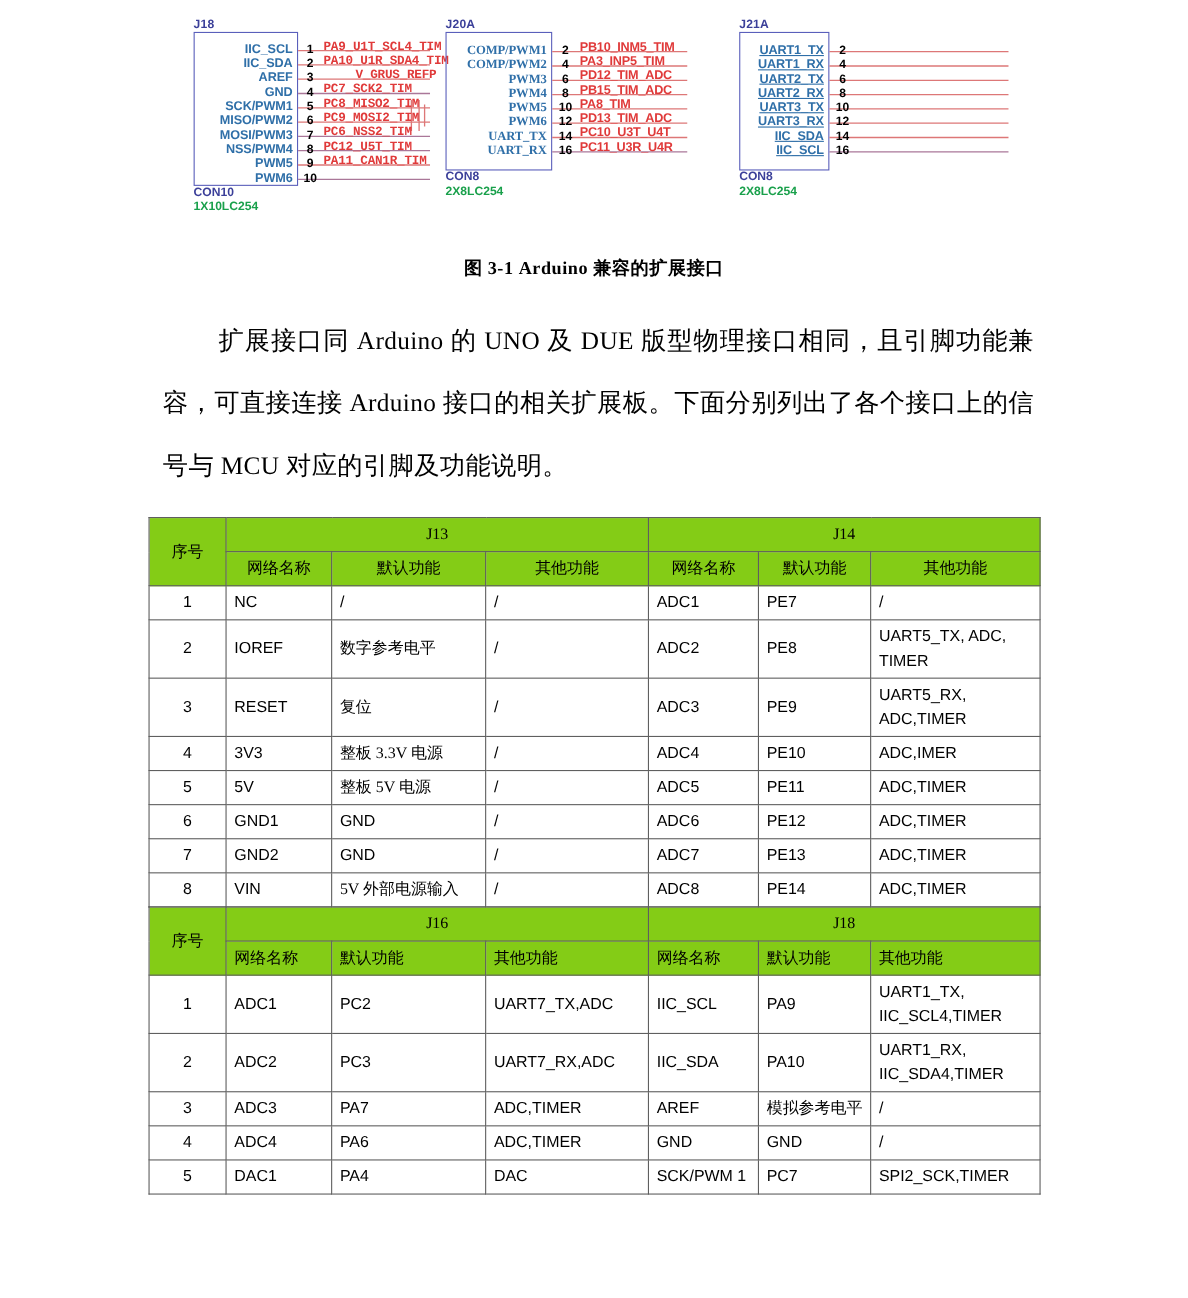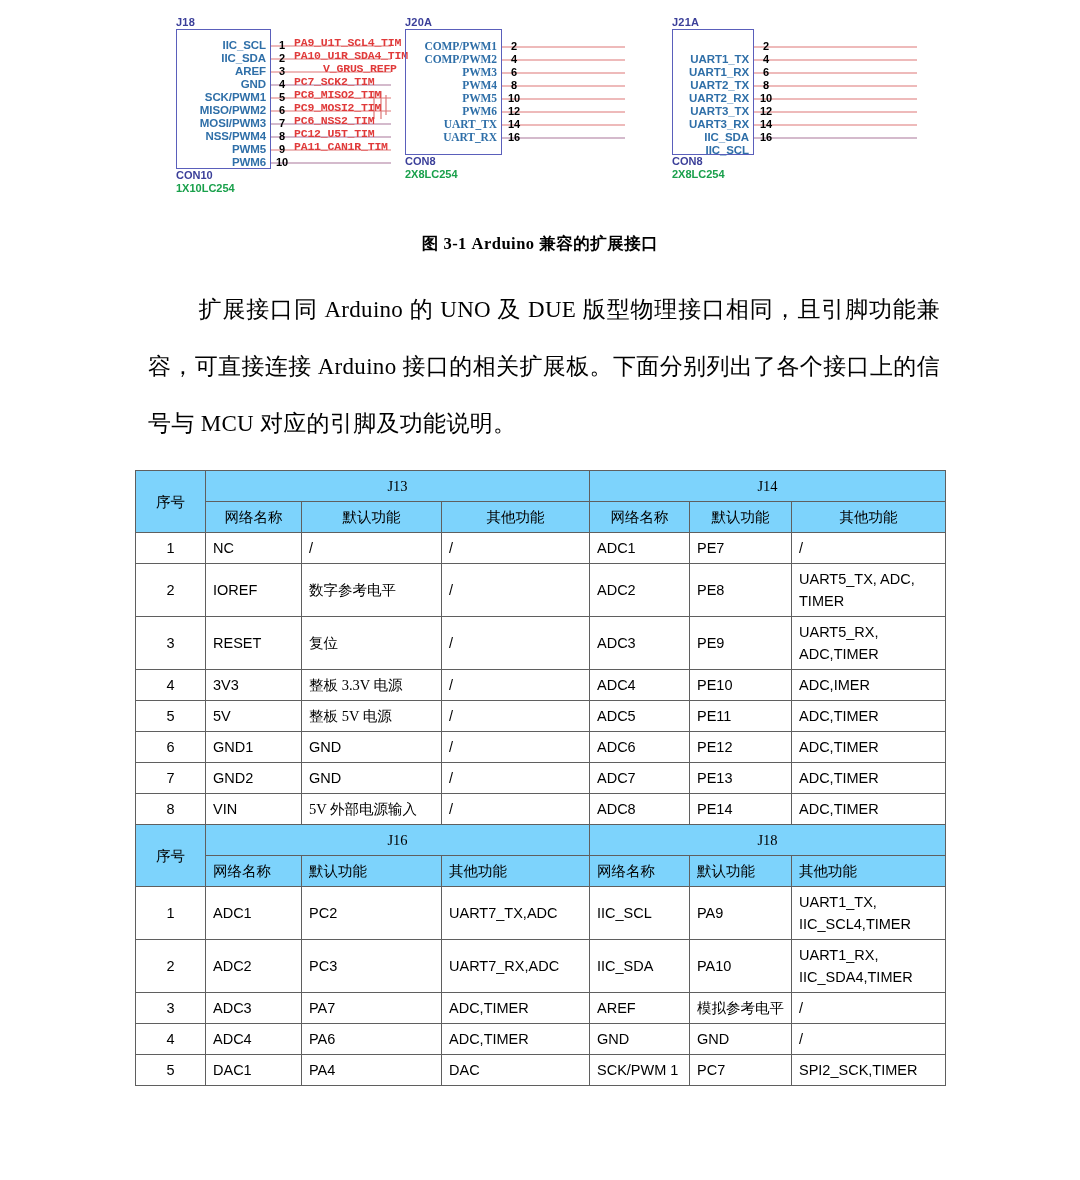--- a/index.html
+++ b/index.html
@@ -125,21 +125,21 @@
   table.pin-table td, table.pin-table th {
     border: 1px solid #5f5f5f;
     font-size: 14.5px;
     font-weight: normal;
     padding: 4px 7px;
     vertical-align: middle;
     line-height: 22px;
     word-wrap: break-word;
   }
   th.grp, th.seq, th.sub {
-    background: #7dd3fc;
+    background: #84cc16;
   }
   th.grp, th.seq {
     text-align: center;
     font-weight: bold;
     font-size: 15.5px;
     font-family: "Liberation Serif", "DejaVu Serif", serif;
   }
   th.seq {
     font-size: 16px;
   }
@@ -256,20 +256,30 @@
       <div class="pin-nums" style="left:100px; width:18px; top:11px;">
         <div>2</div>
         <div>4</div>
         <div>6</div>
         <div>8</div>
         <div>10</div>
         <div>12</div>
         <div>14</div>
         <div>16</div>
       </div>
+      <div class="net-names" style="left:122px; top:8px;">
+        <div>PB10_INM5_TIM</div>
+        <div>PA3_INP5_TIM</div>
+        <div>PD12_TIM_ADC</div>
+        <div>PB15_TIM_ADC</div>
+        <div>PA8_TIM</div>
+        <div>PD13_TIM_ADC</div>
+        <div>PC10_U3T_U4T</div>
+        <div>PC11_U3R_U4R</div>
+      </div>
     </div>
     <div class="sch-footer" style="top:139px; left:0;">
       <div class="con">CON8</div>
       <div class="lc">2X8LC254</div>
     </div>
   </div>
 
   <div class="sch-block" style="left:672px; top:16px;">
     <div class="sch-refdes">J21A</div>
     <div class="sch-body" style="width:245px; height:126px;">
@@ -277,21 +287,21 @@
       <svg class="wires" width="245" height="126">
         <line x1="82" y1="18" x2="245" y2="18" stroke="#d77" stroke-width="1.2"></line>
         <line x1="82" y1="31" x2="245" y2="31" stroke="#d77" stroke-width="1.2"></line>
         <line x1="82" y1="44" x2="245" y2="44" stroke="#d77" stroke-width="1.2"></line>
         <line x1="82" y1="57" x2="245" y2="57" stroke="#d77" stroke-width="1.2"></line>
         <line x1="82" y1="70" x2="245" y2="70" stroke="#d77" stroke-width="1.2"></line>
         <line x1="82" y1="83" x2="245" y2="83" stroke="#d77" stroke-width="1.2"></line>
         <line x1="82" y1="96" x2="245" y2="96" stroke="#d77" stroke-width="1.2"></line>
         <line x1="82" y1="109" x2="245" y2="109" stroke="#a79" stroke-width="1.2"></line>
       </svg>
-      <div class="pin-labels" style="left:0; width:77px; top:24px;">
+      <div class="pin-labels" style="left:0; width:77px; top:11px;text-decoration:underline;">
         <div>UART1_TX</div>
         <div>UART1_RX</div>
         <div>UART2_TX</div>
         <div>UART2_RX</div>
         <div>UART3_TX</div>
         <div>UART3_RX</div>
         <div>IIC_SDA</div>
         <div>IIC_SCL</div>
       </div>
       <div class="pin-nums" style="left:85px; width:18px; top:11px;">

